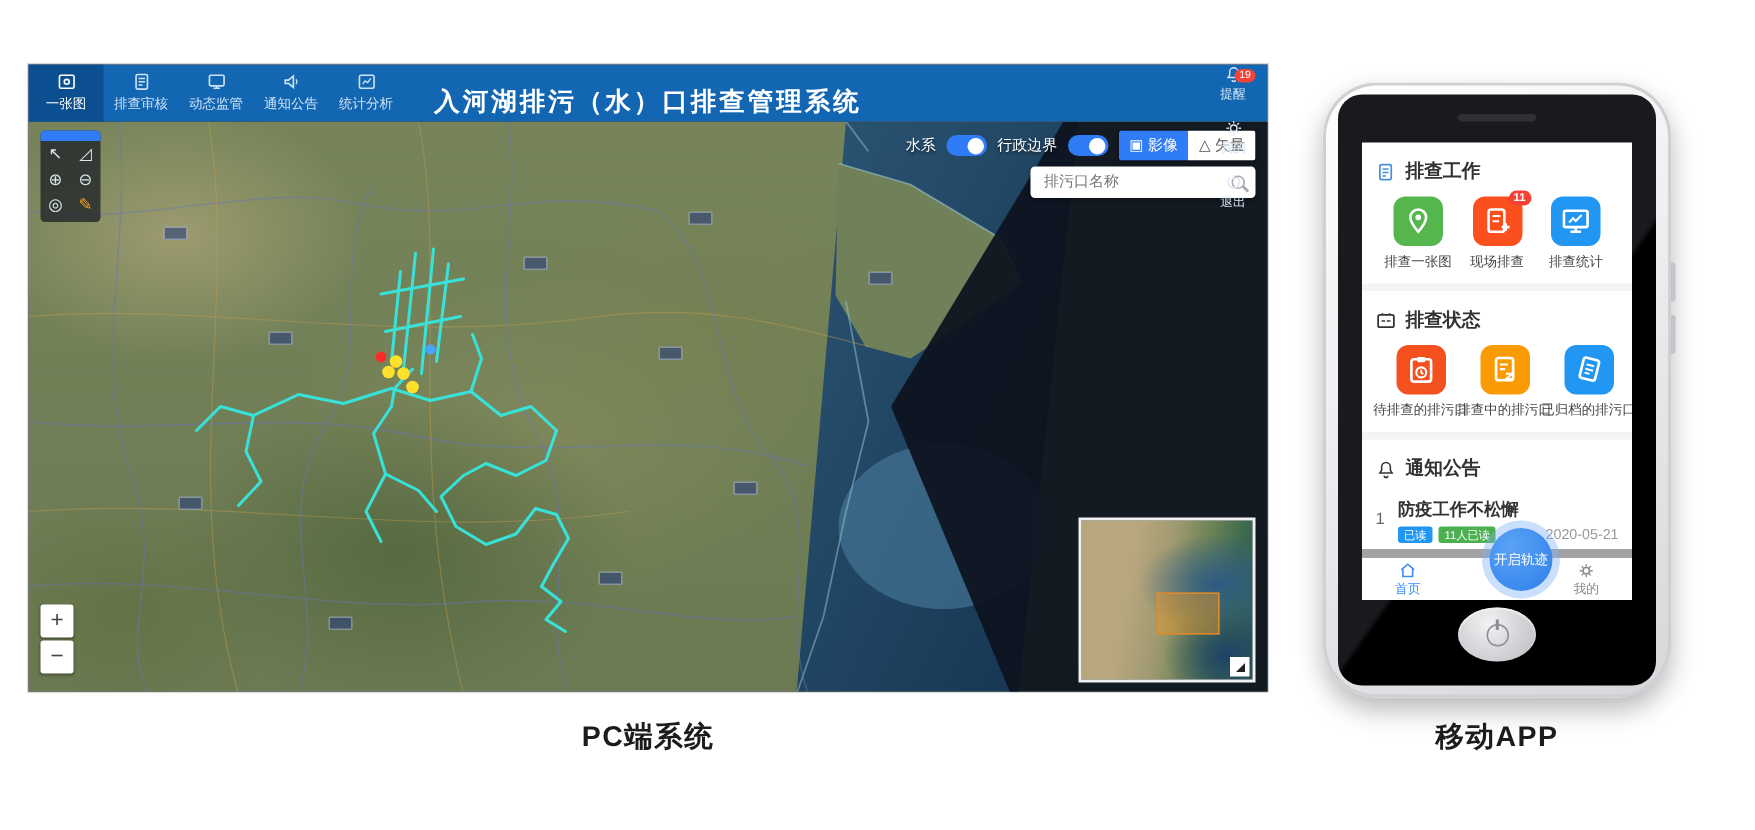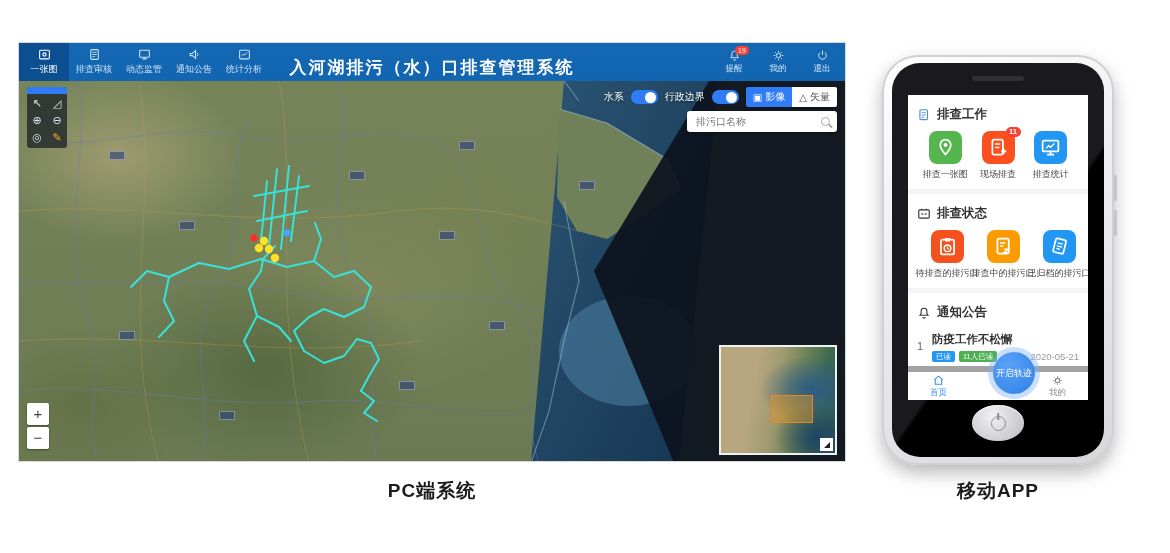--- a/index.html
+++ b/index.html
@@ -9,21 +9,21 @@
 
   
   .pc{left:18px;top:42px;width:828px;height:420px;border:1px solid #d8d8d8;box-sizing:border-box;overflow:hidden;background:#223;}
   .pc-header{position:absolute;left:0;top:0;width:100%;height:38px;background:linear-gradient(#1468b3,#1165b1);display:flex;align-items:stretch;z-index:30;}
   .nav{display:flex;}
   .nav-item{width:50px;display:flex;flex-direction:column;align-items:center;justify-content:center;gap:2px;color:#cfe3f7;cursor:pointer;}
   .nav-item.active{background:#0c4f90;color:#fff;}
   .nav-item svg{width:13px;height:13px;}
   .nav-item .lbl{font-size:9px;white-space:nowrap;}
   .pc-title{position:absolute;left:0;right:0;top:0;height:48px;display:flex;align-items:center;justify-content:center;color:#fff;font-size:17px;font-weight:bold;letter-spacing:2px;pointer-events:none;}
-  .hdr-right{position:absolute;right:6px;top:0;height:38px;display:flex;gap:10px;z-index:31;}
+  .hdr-right{position:absolute;right:6px;top:0;height:38px;display:flex;gap:10px;z-index:31;flex-direction:column;}
   .hdr-btn{width:34px;display:flex;flex-direction:column;align-items:center;justify-content:center;gap:1px;color:#d7e7f8;position:relative;cursor:pointer;}
   .hdr-btn .lbl{font-size:8.5px;}
   .hdr-btn svg{width:13px;height:13px;}
   .badge-red{position:absolute;top:3px;right:2px;background:#f44336;color:#fff;font-size:7px;line-height:9px;min-width:12px;border-radius:6px;text-align:center;padding:0 1px;}
 
   
   .map{position:absolute;left:0;top:38px;width:828px;height:382px;overflow:hidden;
     background:
       radial-gradient(180px 120px at 12% 20%, rgba(189,176,128,.55), transparent 70%),
       radial-gradient(220px 150px at 30% 75%, rgba(70,92,52,.6), transparent 70%),
@@ -64,21 +64,21 @@
       linear-gradient(100deg,#b7a67e 30%,#a09a70 48%,#6f8457 65%,#3f6b4e 82%,#2c5a52 100%);}
   .extent{position:absolute;left:50px;top:48px;width:40px;height:26px;background:rgba(235,150,40,.45);border:1px solid #e0892a;}
   .mm-btn{position:absolute;right:2px;bottom:2px;width:13px;height:13px;background:#fff;display:flex;align-items:center;justify-content:center;cursor:pointer;}
   .mm-btn::after{content:'';width:0;height:0;border-left:6px solid transparent;border-bottom:6px solid #222;transform:rotate(0deg);}
 
   
   .phone{left:882px;top:55px;width:232px;height:410px;border-radius:36px;
     background:linear-gradient(150deg,#ffffff,#e7e7ea 60%,#d7d7db);
     box-shadow:inset 0 0 0 2px #cfcfd4, 0 8px 18px rgba(0,0,0,.28);}
   .side-btn{position:absolute;right:-3px;width:3px;height:26px;background:#c4c4c8;border-radius:0 2px 2px 0;}
-  .bezel{position:absolute;left:10px;right:10px;top:8px;bottom:8px;background:linear-gradient(125deg,#1a1a1e 55%,#000 56%);border-radius:28px;overflow:hidden;}
+  .bezel{position:absolute;left:10px;right:10px;top:8px;bottom:8px;background:linear-gradient(125deg,#1a1a1e 55%,#000 56%);border-radius:16px;overflow:hidden;}
   .speaker{position:absolute;left:50%;top:13px;transform:translateX(-50%);width:52px;height:5px;border-radius:3px;background:#303034;}
   .screen{position:absolute;left:16px;right:16px;top:32px;height:305px;background:#fff;overflow:hidden;}
   .scr-pad{padding:7px 9px 0 9px;}
   .sec-hd{display:flex;align-items:center;gap:6px;color:#333;font-size:12.5px;font-weight:bold;padding:4px 0 6px 0;}
   .sec-hd svg{width:14px;height:14px;}
   .app-grid{display:flex;justify-content:space-between;padding:2px 2px 8px 2px;}
   .app-item{width:56px;display:flex;flex-direction:column;align-items:center;cursor:pointer;}
   .app-ico{width:33px;height:33px;border-radius:8px;display:flex;align-items:center;justify-content:center;position:relative;font-weight:bold;}
   .app-ico svg{width:21px;height:21px;}
   .app-ico .badge-red{top:-4px;right:-6px;font-size:7.5px;line-height:10px;min-width:13px;border-radius:7px;}

